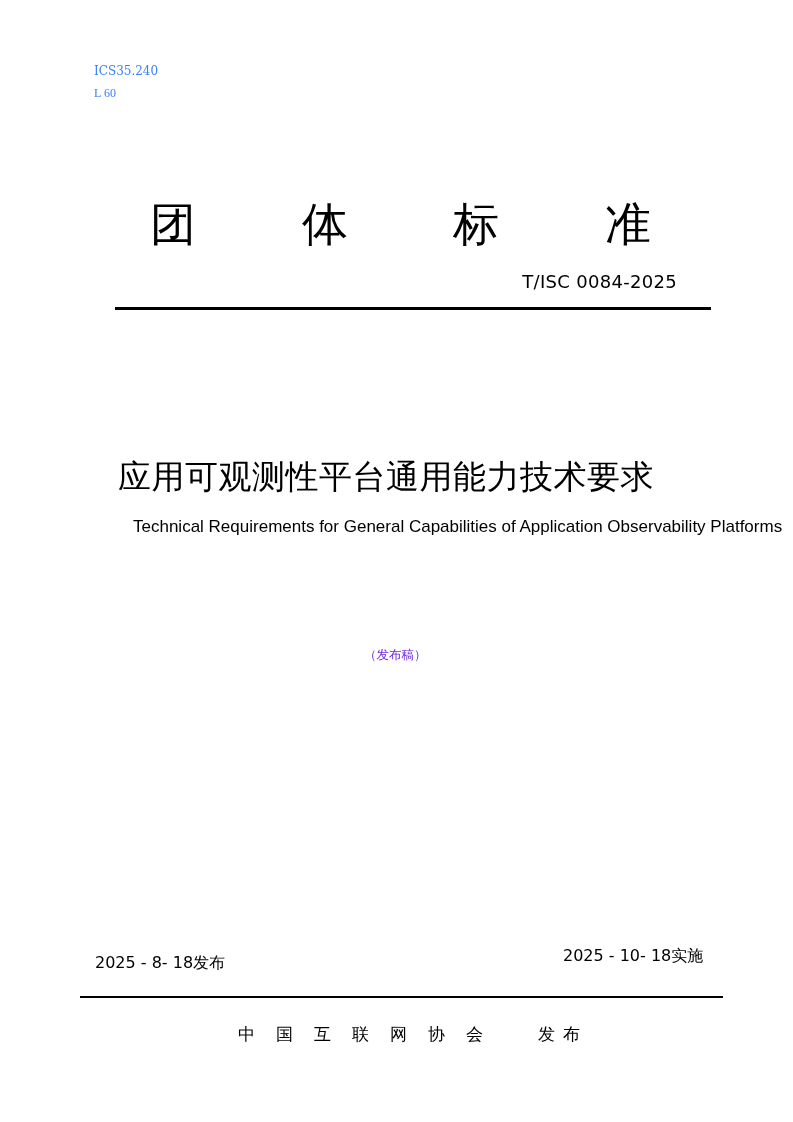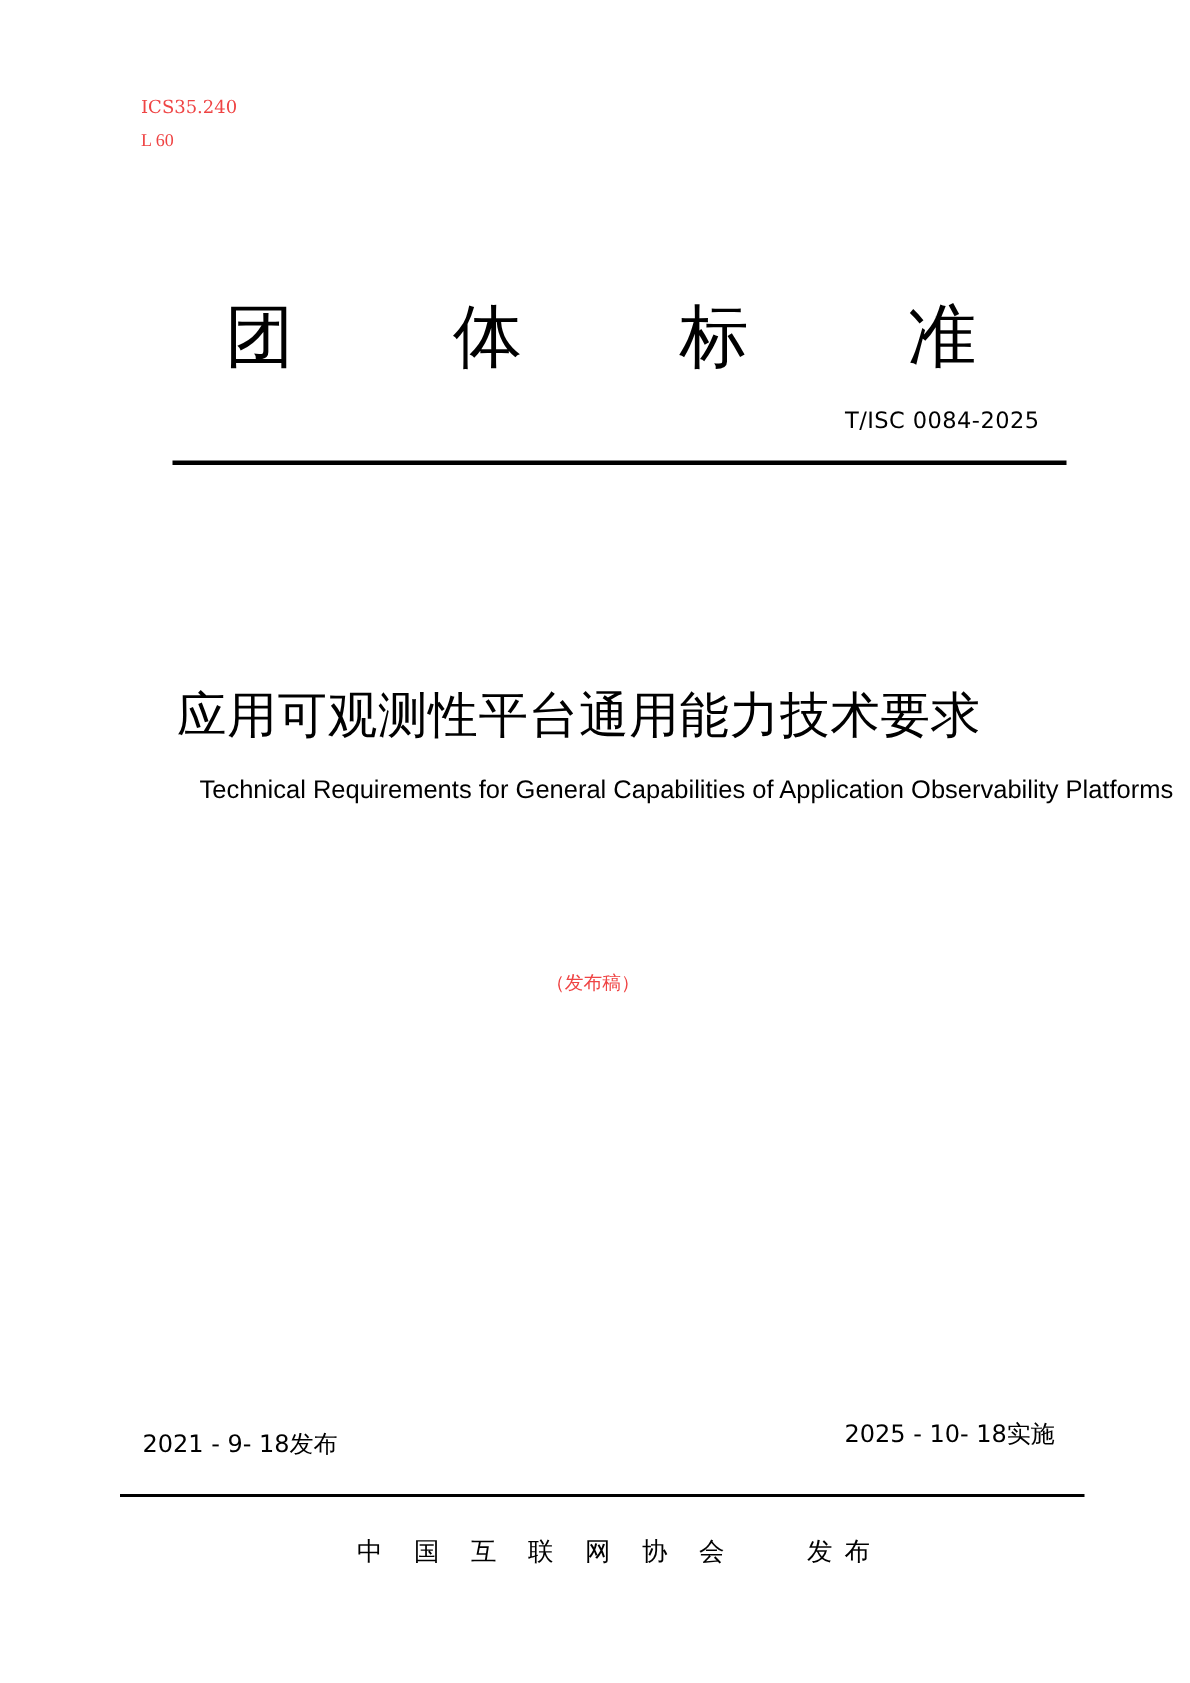--- a/index.html
+++ b/index.html
@@ -1,24 +1,24 @@
 <!DOCTYPE html>
 <html><head>
 <meta charset="utf-8">
 <style>
   html, body { margin:0; padding:0; background:#ffffff; }
   body { width:793px; height:1122px; position:relative; overflow:hidden; color:#000; font-family:"DejaVu Sans", sans-serif; }
   .abs { position:absolute; white-space:nowrap; }
-  .meta { font-family:"DejaVu Serif", serif; font-size:12px; color:#ef4444; }
+  .meta { font-family:"DejaVu Serif", serif; font-size:12px; color:#3b82f6; }
   .big { font-family:"DejaVu Sans", sans-serif; font-size:46px; top:196px; line-height:56px; }
-  .code { font-family:"DejaVu Sans", sans-serif; font-size:15px; top:271px; right:100px; letter-spacing:0.3px;margin-left:33px; }
+  .code { font-family:"DejaVu Sans", sans-serif; font-size:18px; top:271px; right:116px; letter-spacing:0.3px;margin-left:33px; }
   .rule { position:absolute; background:#000; }
   .title-cn { font-size:33px; top:455px; left:118px; letter-spacing:0.5px;text-align:right; }
   .title-en { font-family:"Liberation Sans", sans-serif; font-size:17px; top:517px; left:133px; }
-  .draft { font-size:12.5px; top:647px; left:364px; color:#ef4444; }
+  .draft { font-size:12.5px; top:647px; left:364px; color:#6d28d9; }
   .date { font-size:16px; font-family:"DejaVu Sans", sans-serif; }
   .issuer span { display:inline-block; }
 </style>
 </head>
 <body>
 
 <div class="abs meta" style="left:94px; top:64px;">ICS35.240</div>
 <div class="abs meta" style="left:94px; top:86px;font-family:Liberation Serif, serif;">L 60</div>
 
 <div>
@@ -30,20 +30,20 @@
 
 <div class="abs code">T/ISC 0084-2025</div>
 
 <div class="rule" style="left:115px; top:307px; width:596px; height:3px;"></div>
 
 <div class="abs title-cn">应用可观测性平台通用能力技术要求</div>
 <div class="abs title-en">Technical Requirements for General Capabilities of Application Observability Platforms</div>
 
 <div class="abs draft">（发布稿）</div>
 
-<div class="abs date" style="left:95px; top:953px;">2021 - 9- 18发布</div>
+<div class="abs date" style="left:95px; top:953px;">2025 - 8- 18发布</div>
 <div class="abs date" style="left:563px; top:946px;">2025 - 10- 18实施</div>
 
 <div class="rule" style="left:80px; top:996px; width:643px; height:1.5px;"></div>
 
 <div class="abs issuer" style="left:238px; top:1023px; font-size:17px;">
   <span style="width:38px;">中</span><span style="width:38px;">国</span><span style="width:38px;">互</span><span style="width:38px;">联</span><span style="width:38px;">网</span><span style="width:38px;">协</span><span style="width:72px;">会</span><span style="width:25px;">发</span><span>布</span>
 </div>
 
 </body></html>

